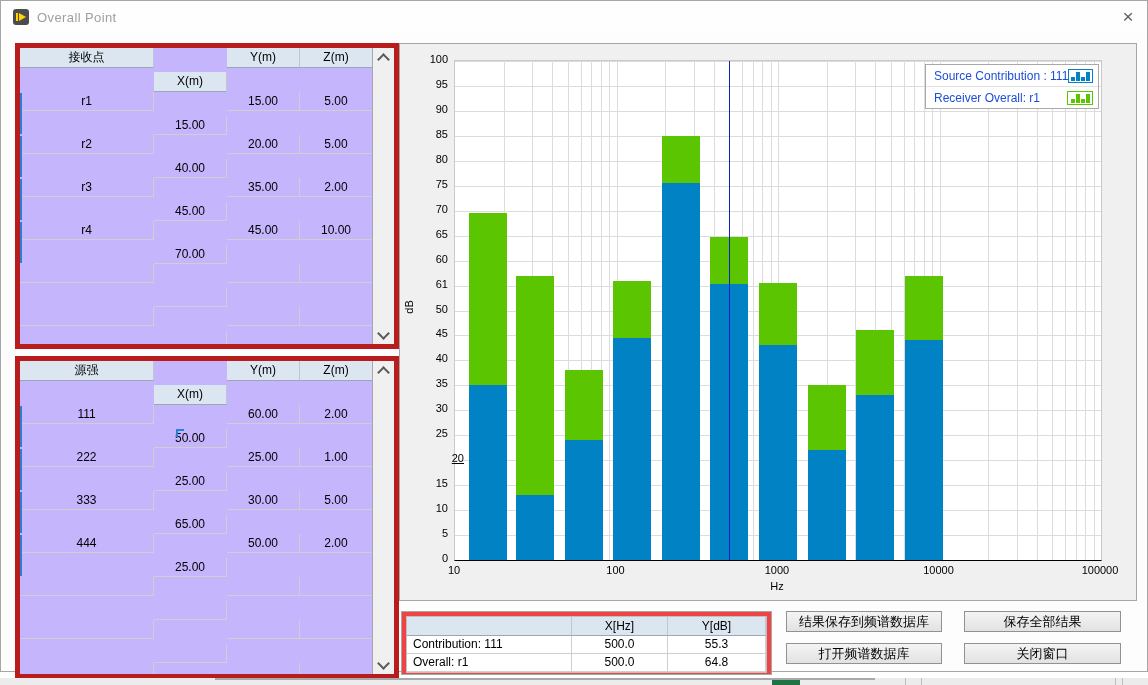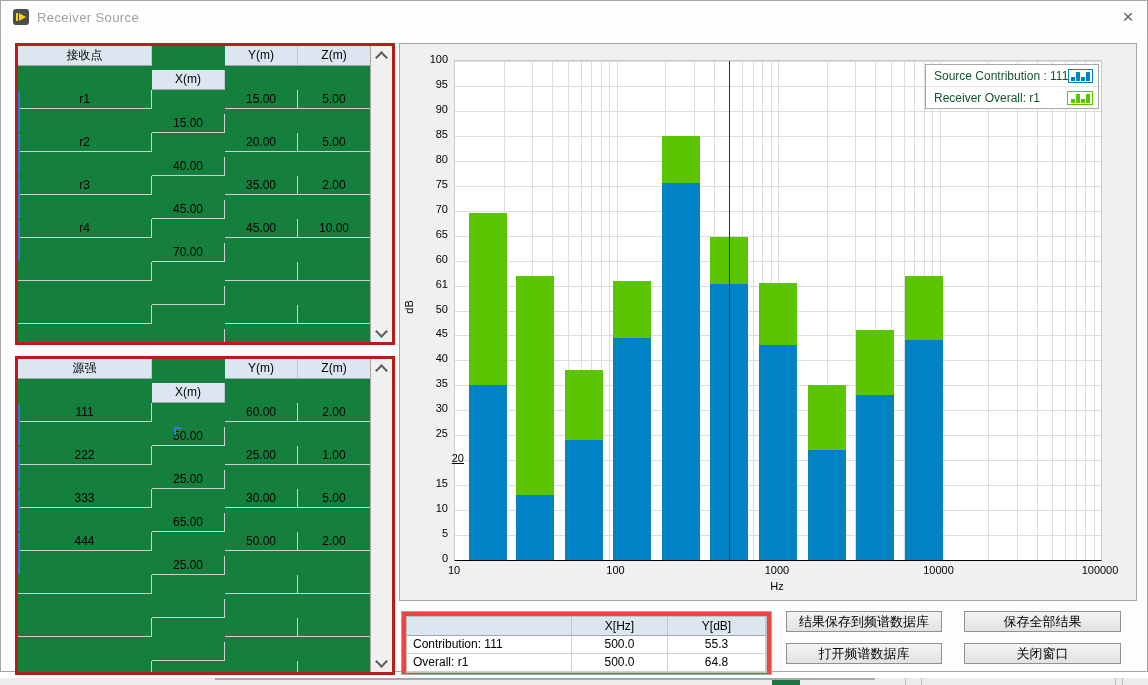--- a/index.html
+++ b/index.html
@@ -14,21 +14,21 @@
   
   .titlebar{position:absolute;left:0;top:0;width:100%;height:32px;background:#fefefe;}
   .appicon{position:absolute;left:12px;top:8px;width:16px;height:16px;background:#4c4c4c;border-radius:3px;}
   .appicon .tri{position:absolute;left:6px;top:4px;width:0;height:0;
     border-left:7px solid #ffd400;border-top:4px solid transparent;border-bottom:4px solid transparent;}
   .appicon .bar{position:absolute;left:3px;top:4px;width:2px;height:8px;background:#ffd400;}
   .wtitle{position:absolute;left:36px;top:9px;font-size:13px;color:#a0a0a0;letter-spacing:.4px;}
   .closebtn{position:absolute;left:1112px;top:4px;width:30px;height:25px;text-align:center;
     font-size:19px;line-height:24px;color:#5f5f5f;cursor:default;}
   
-  .panel{position:absolute;background:#15803d;border:3px solid #b91c1c;overflow:hidden;}
+  .panel{position:absolute;background:#c4b5fd;border:5px solid #b91c1c;overflow:hidden;}
   #receiver-panel{left:14px;top:42px;width:374px;height:296px;}
   #source-panel{left:14px;top:355px;width:374px;height:313px;}
   .lvtable{position:absolute;left:0;top:0;right:21px;bottom:0;}
   .trow{display:flex;position:relative;}
   .trow .cell{box-sizing:border-box;border-right:1px solid #cfcfcf;border-bottom:1px solid #cfcfcf;
     font-size:12px;text-align:center;color:#000;height:19px;line-height:18px;overflow:hidden;white-space:nowrap;}
   .trow.hdr .cell{background:#dce6f1;border-right:1px solid #bcc7d4;border-bottom:1px solid #9aa7b5;height:20px;line-height:19px;}
   .c0{width:134px;} .c1{width:73px;margin-top:24px;} .c2{width:73px;} .c3{width:73px;flex:1;}
   .rowmark{position:absolute;left:0;top:1px;bottom:1px;width:2px;background:#2a7fd4;}
   .focus-cell:before{content:"";position:absolute;width:6px;height:6px;
@@ -49,21 +49,21 @@
   .bar{position:absolute;bottom:0;}
   .cursor-line{position:absolute;top:0;bottom:0;width:1px;background:#0b23c8;}
   .ytick{position:absolute;width:40px;text-align:right;font-size:11px;color:#000;}
   .xtick{position:absolute;width:70px;text-align:center;font-size:11px;color:#000;}
   .axis-unit{font-size:11px;color:#000;position:absolute;}
   #ylabel{transform:rotate(-90deg);transform-origin:center;}
   
   #legend{position:absolute;left:525px;top:20px;width:172px;background:#ffffff;border:1px solid #a9a9a9;}
   .legend-row{height:21px;display:flex;align-items:center;padding:0 5px 0 8px;background:#fff;}
   .legend-row + .legend-row{border-top:1px solid #e3e3e3;}
-  .legend-label{flex:1;font-size:12px;color:#14532d;white-space:nowrap;}
+  .legend-label{flex:1;font-size:12px;color:#1d4ed8;white-space:nowrap;}
   .legend-glyph{width:26px;height:14px;background:#fff;border:1px solid;display:flex;align-items:flex-end;
     justify-content:center;gap:1px;padding:1px 1px;box-sizing:border-box;}
   .legend-glyph i{display:block;width:4px;}
   
   #results-wrap{position:absolute;left:400px;top:610px;width:361px;height:54px;border:1px solid #a8a8a8;background:#ef4444;padding:4px;box-sizing:content-box;}
   #results{border:1px solid #c0c0c0;background:#fff;}
   #results .trow .cell{height:18px;line-height:17px;}
   #results .trow.hdr .cell{height:19px;line-height:18px;}
   .r0{width:165px;text-align:left !important;padding-left:6px;} .r1{width:96px;} .r2{width:96px;flex:1;}
   
@@ -79,21 +79,21 @@
 </head>
 <body>
 
 <div class="window">
 
   <div class="titlebar">
     <div class="appicon">
       <span class="bar"></span>
         <span class="tri"></span>
     </div>
-    <div class="wtitle">Receiver Source</div>
+    <div class="wtitle">Overall Point</div>
     <div class="closebtn">×</div>
   </div>
 
   <div class="panel" id="receiver-panel">
     <div class="lvtable" id="receiver-table">
         <div class="trow hdr">
           <div class="cell c0">接收点</div>
           <div class="cell c1">X(m)</div>
           <div class="cell c2">Y(m)</div>
           <div class="cell c3">Z(m)</div>

